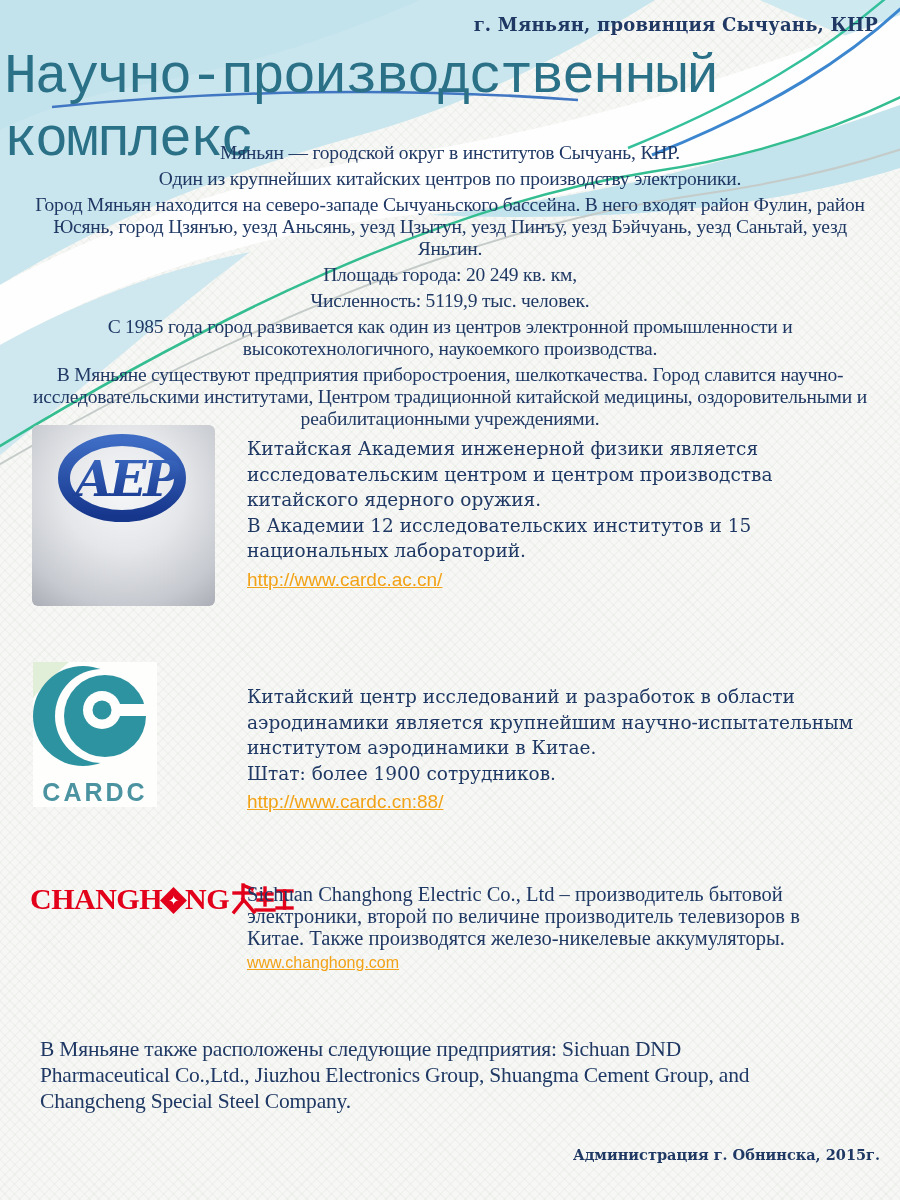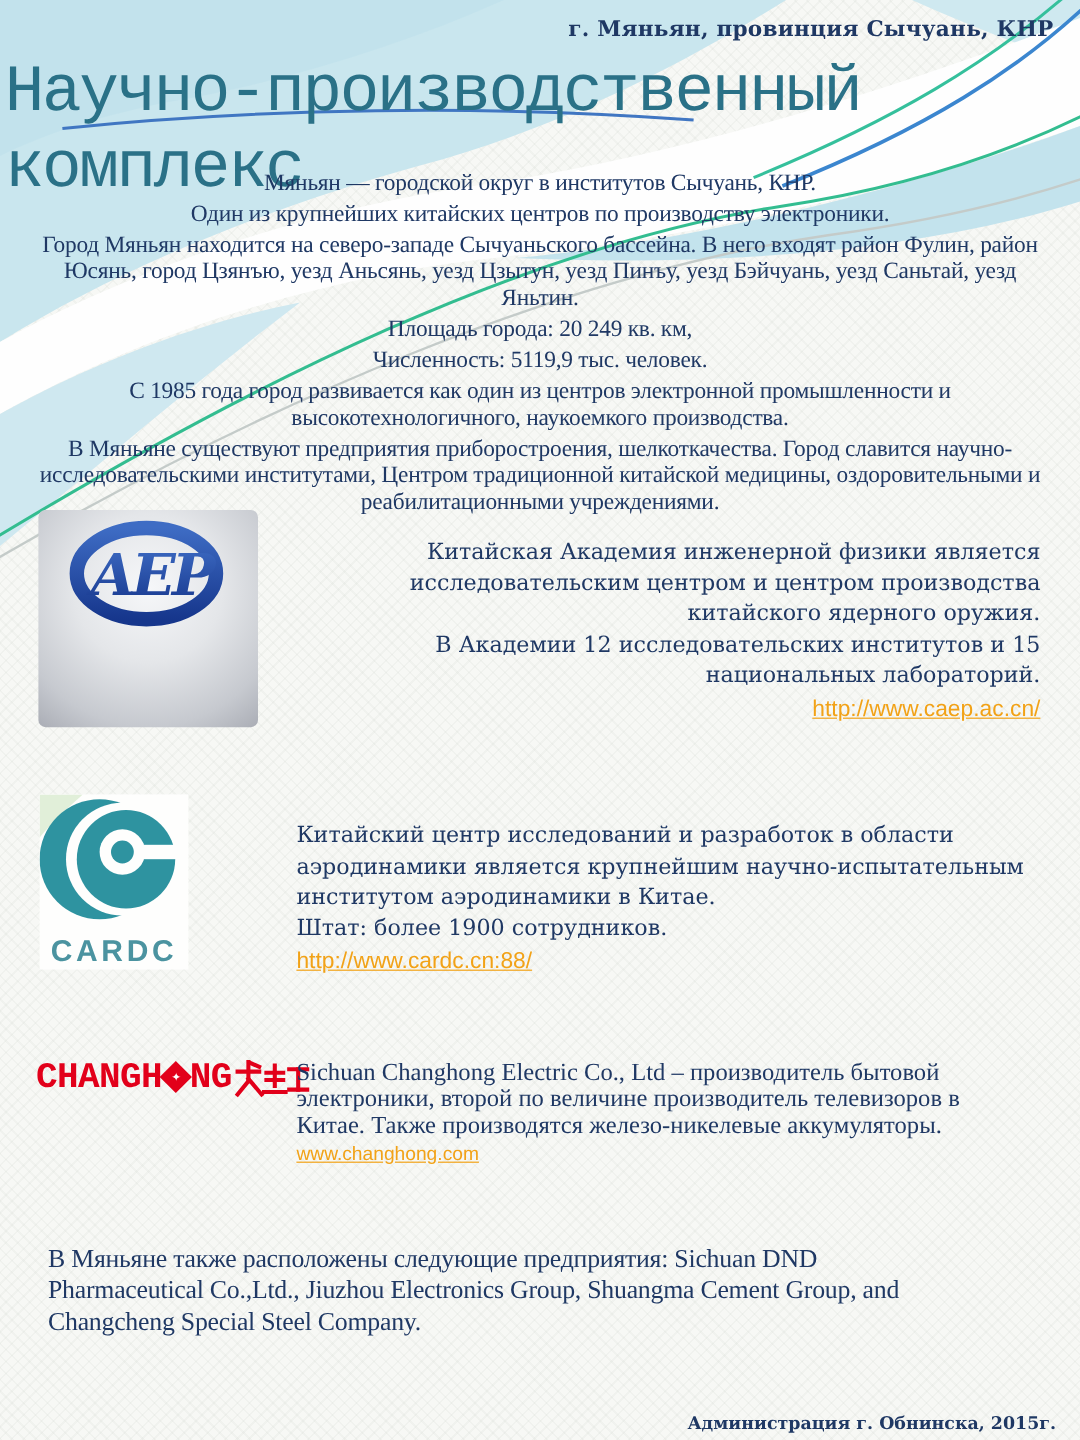--- a/index.html
+++ b/index.html
@@ -41,34 +41,34 @@
     color:var(--link-orange,#f2a217);text-decoration:underline;cursor:pointer;
   }
 
   
   .caep-logo{
     position:absolute;left:32px;top:425px;width:183px;height:181px;z-index:5;
     border-radius:6px;
     background:radial-gradient(circle at 50% 36%, #f6f7f9 0%, #e4e6e9 42%, #c6c9cf 78%, #aaadb5 100%);
     display:flex;align-items:flex-start;justify-content:center;
   }
-  .caep-text{top:448px;text-align:right;}
+  .caep-text{top:436px;}
 
   
   .cardc-logo{position:absolute;left:33px;top:662px;width:124px;z-index:5;text-align:center;background:#fefefd;}
   .cardc-caption{
     font-family:"Liberation Sans",sans-serif;font-weight:bold;font-size:25px;
     letter-spacing:3px;color:#4b93a0;margin-top:2px;
   }
   .cardc-text{top:684px;}
 
   
   .ch-logo{position:absolute;left:30px;top:882px;z-index:5;display:flex;align-items:center;}
   .ch-word{
-    font-family:Liberation Mono, monospace;font-weight:800;font-size:30px;
+    font-family:Liberation Serif, serif;font-weight:800;font-size:30px;
     color:var(--changhong-red,#e2001a);letter-spacing:-0.5px;white-space:nowrap;
   }
   .ch-diamond{
     display:inline-block;width:19px;height:19px;background:var(--changhong-red,#e2001a);
     transform:rotate(45deg);position:relative;top:1px;margin:0 2px;
   }
   .ch-star{
     position:absolute;inset:0;display:flex;align-items:center;justify-content:center;
     color:#fff;transform:rotate(-45deg);font-size:13px;font-weight:400;
   }
@@ -81,21 +81,20 @@
 
   .other-companies{
     position:absolute;left:40px;top:1036px;width:840px;z-index:5;
     color:var(--navy,#1f3864);font-size:21.5px;line-height:26px;
     white-space:pre-line;letter-spacing:-0.2px;
   }
   .credit{
     position:absolute;right:20px;top:1146px;z-index:5;
     font-family:"DejaVu Serif",serif;font-weight:600;font-size:14.5px;
     color:var(--navy,#1f3864);
-    margin-top:32px;
   }
 </style>
 </head>
 <body>
 
 <div class="slide">
 
   <svg class="header-art" width="900" height="470" viewBox="0 0 900 470">
     <path d="M0,0 H655 C555,62 460,108 350,138 C235,170 108,218 0,285 Z" fill="#c9e6ee"></path>
     <path d="M0,0 H420 C330,40 230,70 140,85 C90,95 40,110 0,130 Z" fill="#bfe1eb" opacity="0.65"></path>
@@ -135,21 +134,21 @@
       <ellipse cx="75" cy="53" rx="58" ry="38" fill="none" stroke="url(#caepGrad)" stroke-width="12"></ellipse>
       <text x="79" y="71" text-anchor="middle" font-family="DejaVu Serif, serif" font-style="italic" font-weight="bold" font-size="48" letter-spacing="-3" fill="url(#caepGrad)">AEP</text>
     </svg>
   </div>
   <div class="org-text caep-text">
     <div class="org-desc">Китайская Академия инженерной физики является
 исследовательским центром и центром производства
 китайского ядерного оружия.
 В Академии 12 исследовательских институтов и 15
 национальных лабораторий.</div>
-    <a class="org-link">http://www.caep.ac.cn/</a>
+    <a class="org-link">http://www.cardc.ac.cn/</a>
   </div>
 
   <div class="cardc-logo">
     <svg width="124" height="110" viewBox="0 0 124 110">
       <path d="M0,0 H36 C20,14 8,26 0,36 Z" fill="#dcecd2" opacity="0.85"></path>
       <circle cx="50" cy="54" r="50" fill="#2e93a0"></circle>
       <circle cx="69" cy="54" r="47" fill="#fefefd"></circle>
       <circle cx="72" cy="54" r="41" fill="#2e93a0"></circle>
       <circle cx="69" cy="48" r="19" fill="#fefefd"></circle>
       <circle cx="69" cy="48" r="9.5" fill="#2e93a0"></circle>

